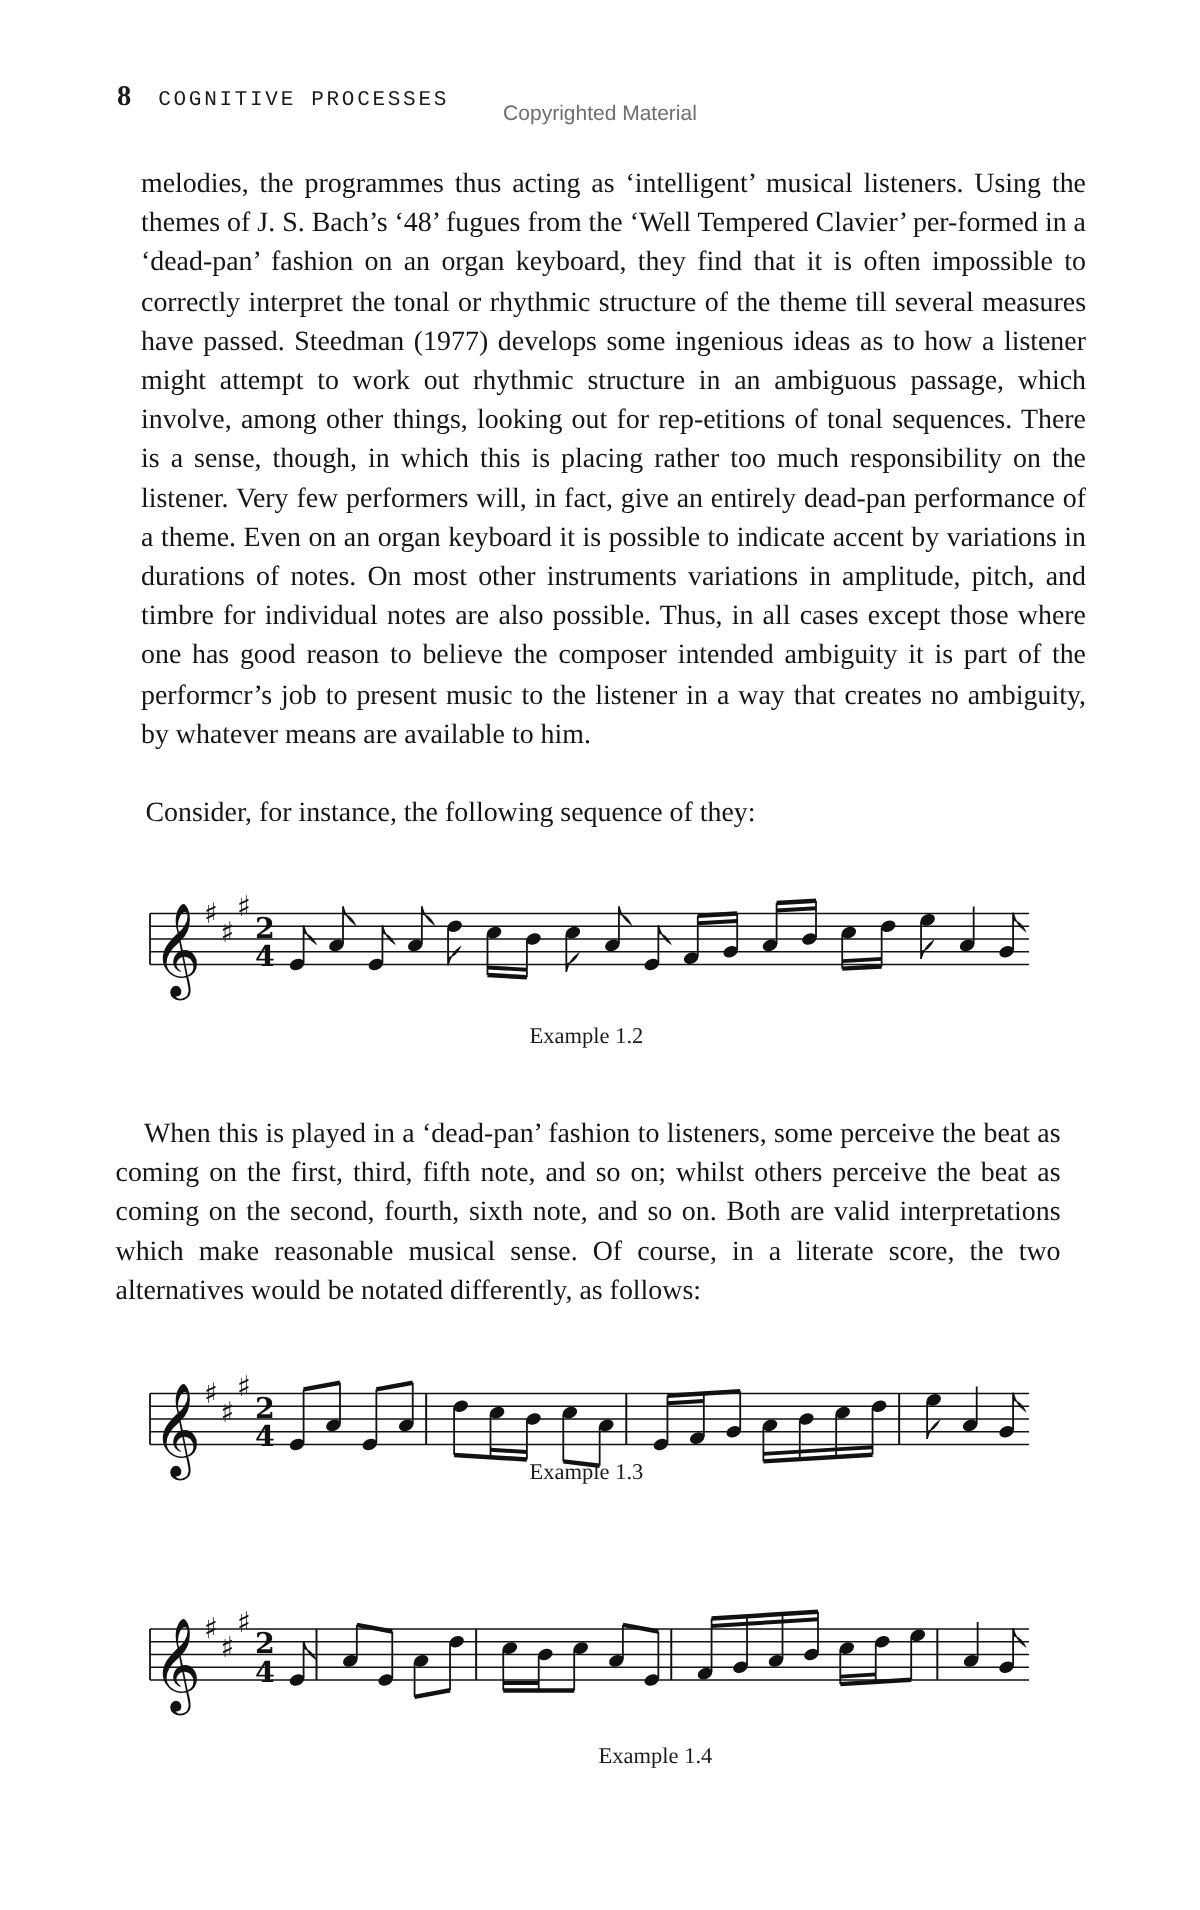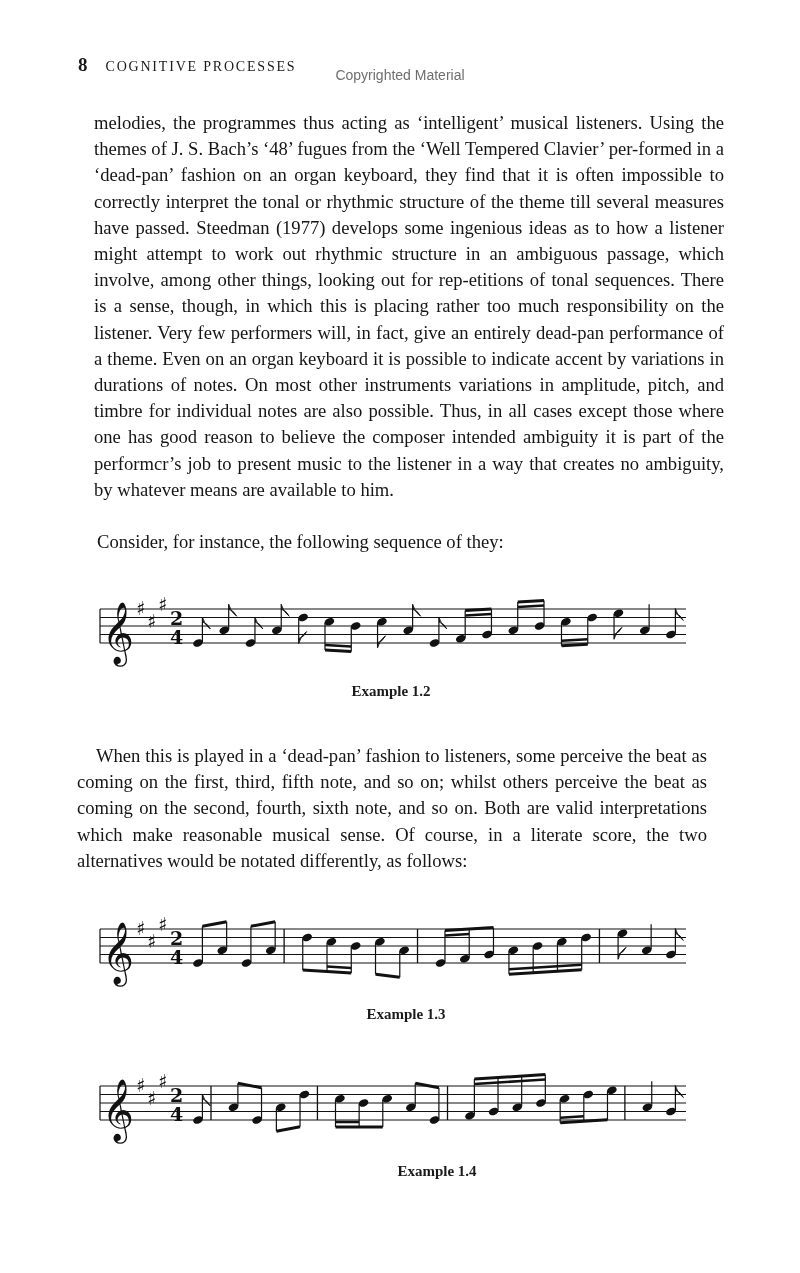--- a/index.html
+++ b/index.html
@@ -8,40 +8,40 @@
     position: absolute; left: 0; width: 800px; text-align: center;
     font-family: "Liberation Sans", sans-serif; font-size: 14px; color: #6e6e6e; margin-top: 40px;
   }
   .wm-top { top: 27px; }
   .wm-bottom { top: 1231px; }
   .running-head {
     position: absolute; left: 78px; top: 54px;
     font-family: "Liberation Serif", serif; color: #1a1a1a;
   }
   .page-num { font-weight: bold; font-size: 19px; margin-right: 14px; }
-  .section-title { font-size: 14px; letter-spacing: 1.8px; text-transform: uppercase; }
+  .section-title { font-size: 14px; letter-spacing: 1.8px; text-transform: uppercase; font-family: Liberation Mono, monospace; }
   .para {
     position: absolute; left: 78px; width: 630px;
     font-family: "Liberation Serif", serif; font-size: 18.6px; line-height: 26.2px;
     color: #151515; text-align: justify; margin: 0;
   }
   .indent { text-indent: 19px; }
   .p1 { top: 110px; margin-left: 16px; }
   .p2 { top: 529px; }
   .p3 { top: 743px; left: 77px; }
   .music { position: absolute; left: 96px; width: 600px; }
   .m12 { top: 585px; height: 85px; }
   .m13 { top: 905px; height: 90px; }
   .m14 { top: 1062px; height: 90px; }
   .caption {
     position: absolute; left: 0; width: 782px; text-align: center;
-    font-family: "Liberation Serif", serif; font-weight: bold; font-size: 15px; color: #1a1a1a;
+    font-family: "Liberation Serif", serif; font-weight: normal; font-size: 15px; color: #1a1a1a;
   }
   .c12 { top: 683px; }
-  .c13 { top: 1006px; margin-left: 15px; }
+  .c13 { top: 974px; }
   .c14 { top: 1163px; margin-left: 46px; }
 </style>
 </head>
 <body>
 
 <div class="watermark wm-top">Copyrighted Material</div>
 
 <div class="running-head">
   <span class="page-num">8</span>
   <span class="section-title">COGNITIVE PROCESSES</span>

